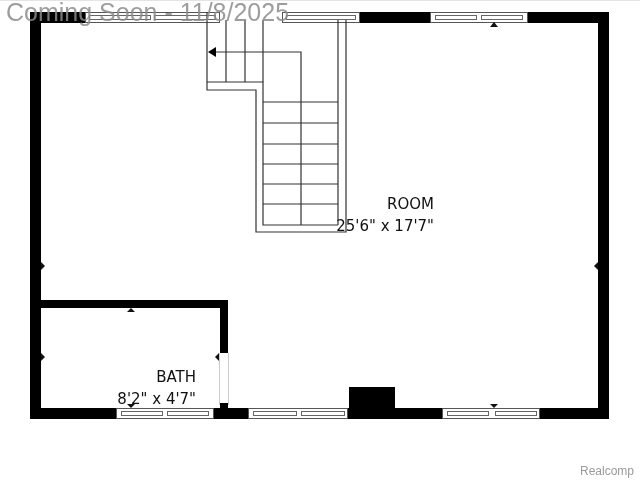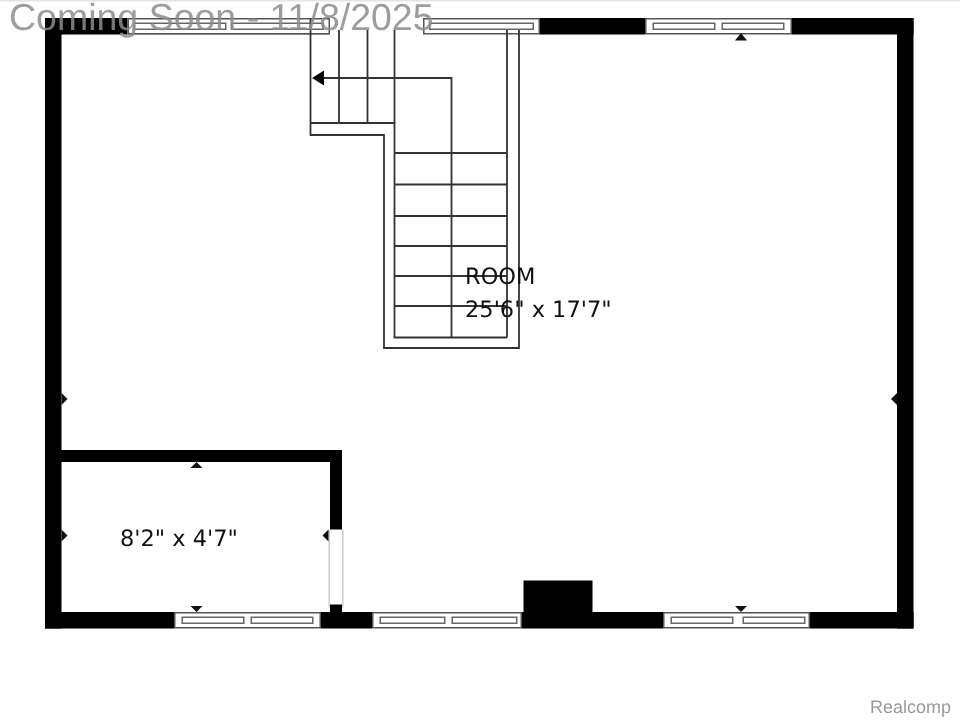--- a/index.html
+++ b/index.html
@@ -3,21 +3,21 @@
 <meta charset="utf-8">
 <style>
   html, body { margin: 0; padding: 0; }
   body { width: 640px; height: 480px; background: #ffffff; position: relative; overflow: hidden;
          font-family: "DejaVu Sans", sans-serif; }
   .topline { position: absolute; left: 0; top: 0; width: 640px; height: 1px; background: #e4e4e4; }
   .wall { position: absolute; background: #000; }
   .win { position: absolute; background: #fff; box-sizing: border-box; border: 1px solid #555; }
   .win .pane { position: absolute; top: 2px; bottom: 2px; border: 1px solid #666; box-sizing: border-box; background:#fff; }
   .thin { position: absolute; background: #444; }
-  .label { position: absolute; font-family: "DejaVu Sans", sans-serif; color: #111; text-align: left; font-size: 15px; line-height: 20px; }
+  .label { position: absolute; font-family: "DejaVu Sans", sans-serif; color: #111; text-align: right; font-size: 15px; line-height: 20px; margin-top: 20px; }
   .watermark { position: absolute; left: 6px; top: -2px; font-family: "Liberation Sans", sans-serif; font-size: 25px;
                color: rgba(140,140,140,0.85); letter-spacing: 0px; white-space: nowrap; }
   .brand { position: absolute; right: 6px; bottom: 2px; font-family: Liberation Sans, sans-serif; font-size: 12px; color: #9a9a9a; }
   svg { position: absolute; left: 0; top: 0; }
 </style>
 </head>
 <body>
 
 <div class="topline"></div>
 
@@ -94,17 +94,18 @@
   <polygon points="219,353 215,357 219,361" fill="#111"></polygon>
   <polygon points="127,404 131,408 135,404" fill="#111"></polygon>
   <polygon points="490,404 494,408 498,404" fill="#111"></polygon>
 </svg>
 
 <div class="label" style="left:310px;top:174px;width:124px;">
   <div>ROOM</div>
   <div style="margin-top:2px;">25'6" x 17'7"</div>
 </div>
 <div class="label" style="left:80px;top:347px;width:116px;">
+  <div>BATH</div>
   <div style="margin-top:2px;">8'2" x 4'7"</div>
 </div>
 
 <div class="watermark">Coming Soon - 11/8/2025</div>
 <div class="brand">Realcomp</div>
 
 </body></html>

